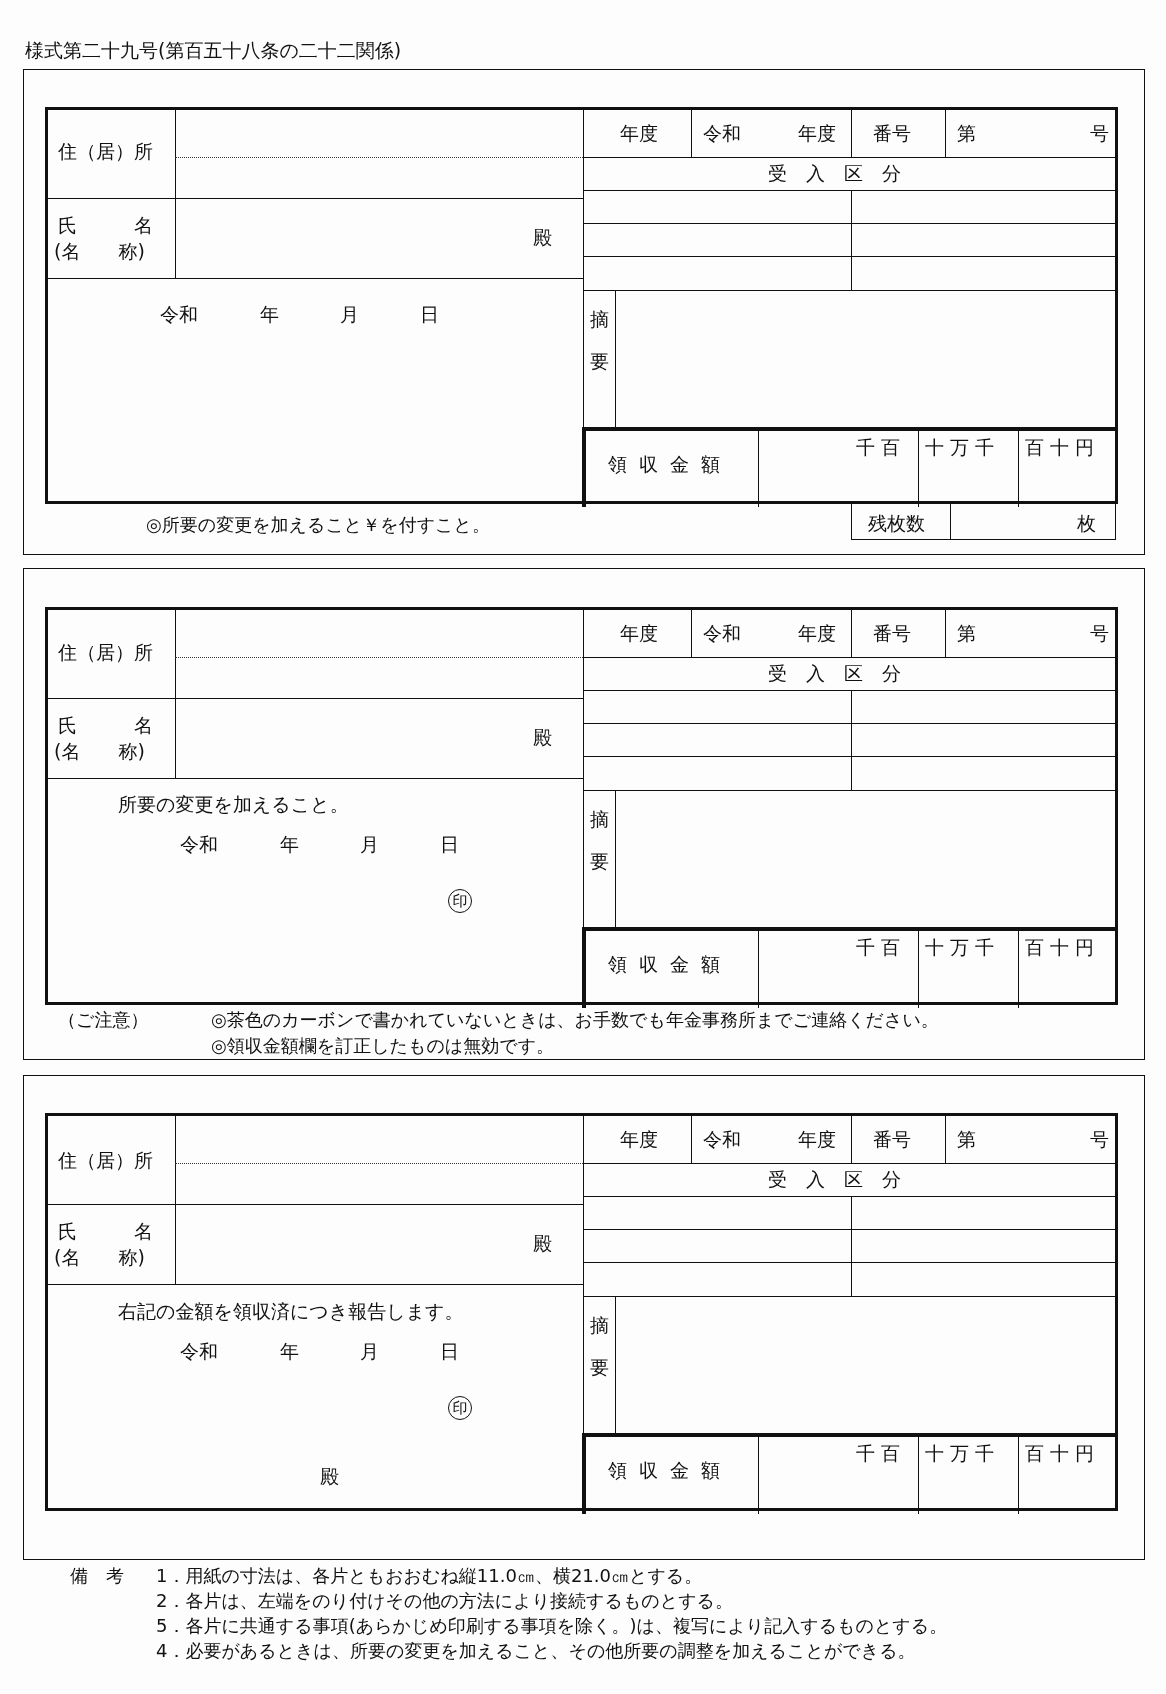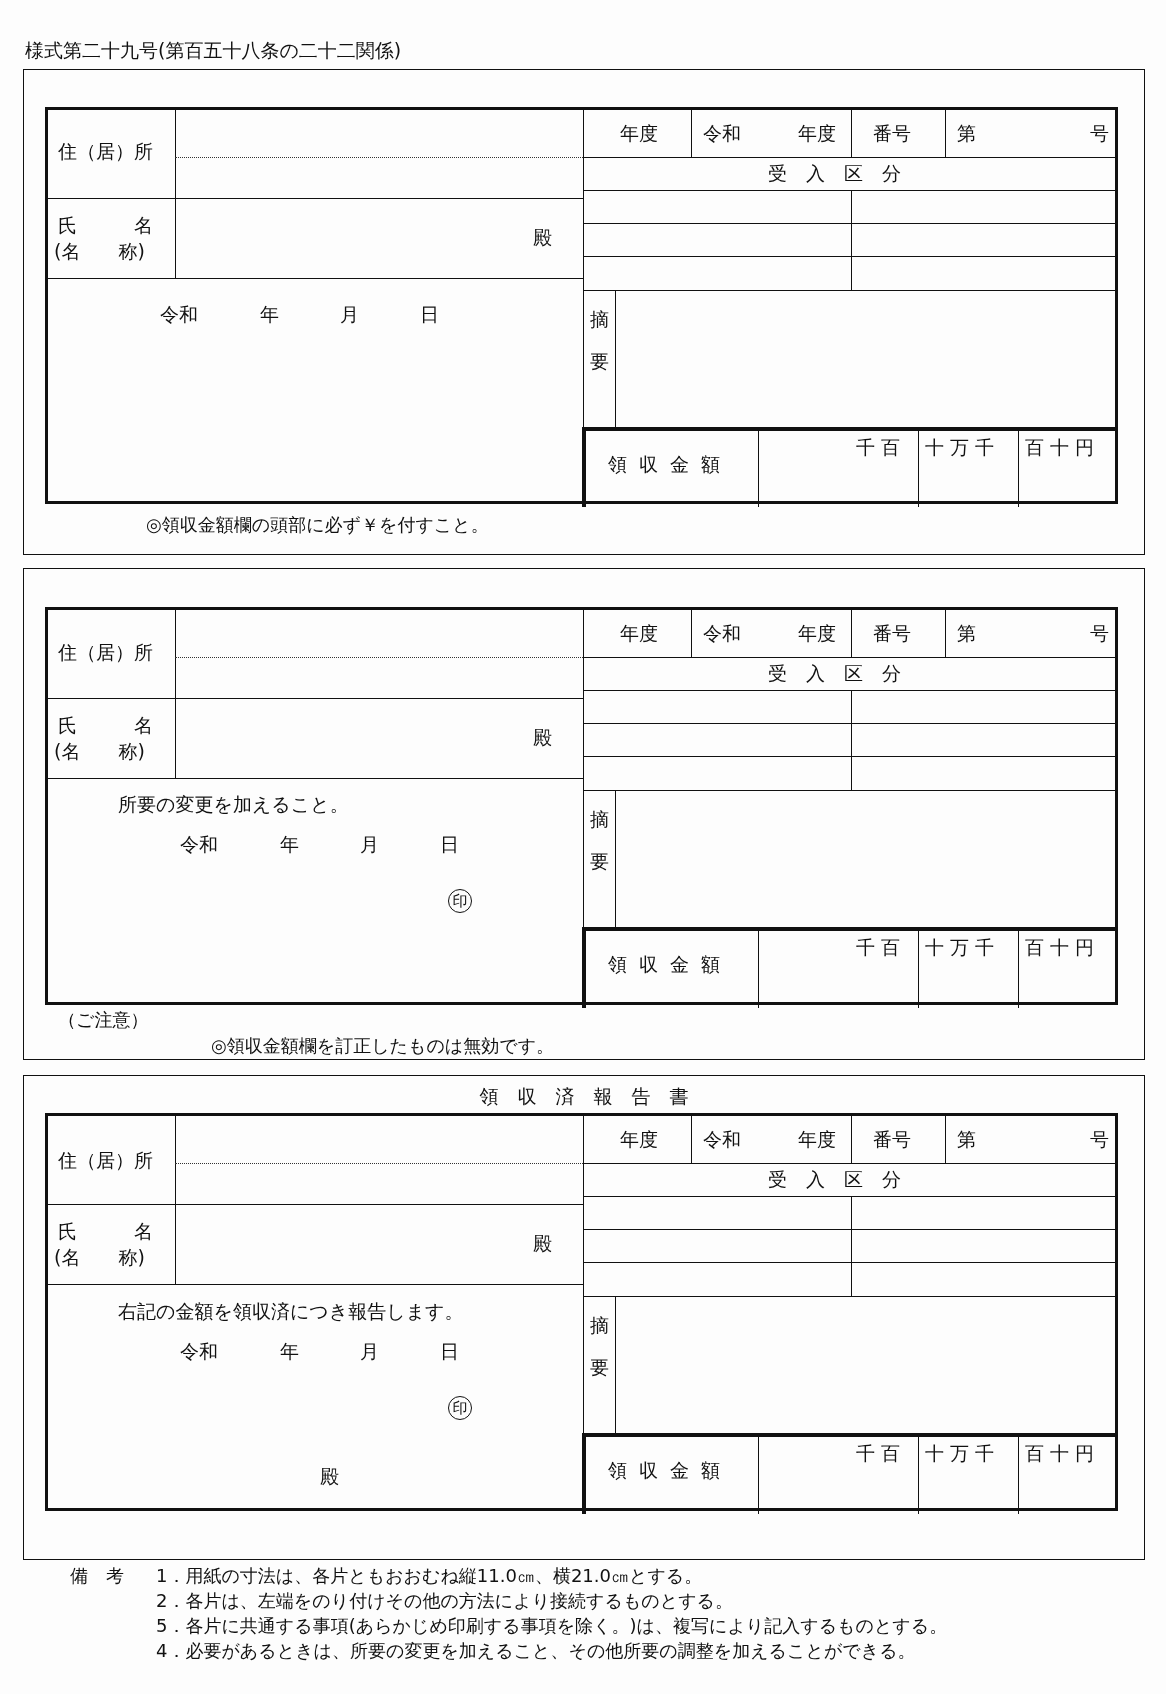--- a/index.html
+++ b/index.html
@@ -69,21 +69,27 @@
     <div class="vl thick" style="left:534px;top:317px;height:80px;"></div>
     <div class="vl" style="left:710px;top:318px;height:79px;"></div>
     <div class="vl" style="left:870px;top:318px;height:79px;"></div>
     <div class="vl" style="left:970px;top:318px;height:79px;"></div>
     <div class="t" style="left:560px;top:345px;letter-spacing:3px;">領 収 金 額</div>
     <div class="t" style="left:808px;top:328px;">千 百</div>
     <div class="t" style="left:877px;top:328px;">十 万 千</div>
     <div class="t" style="left:977px;top:328px;">百 十 円</div>
     <div class="abs" style="left:713px;top:350px;width:354px;height:44px;"></div>
   </div>
-  <div class="note" style="left:122px;top:446px;">◎領収金額欄の頭部に必ず￥を付すこと。</div>
+  <div class="note" style="left:122px;top:446px;">◎所要の変更を加えること￥を付すこと。</div>
+  <div class="abs" style="left:827px;top:432px;width:265px;height:38px;border:1.5px solid #111;border-top:none;box-sizing:border-box;">
+    <div class="vl" style="left:98px;top:0;height:38px;"></div>
+    <div class="t" style="left:16px;top:12px;">残枚数</div>
+    <div class="abs" style="left:101px;top:2px;width:120px;height:32px;"></div>
+    <div class="t" style="left:225px;top:12px;">枚</div>
+  </div>
 </div>
 
 <div class="section" style="top:568px;height:492px;">
   <div class="tbl" style="top:38px;height:398px;">
     <div class="vl" style="left:127px;top:0;height:168px;"></div>
     <div class="dot" style="left:127px;top:47px;width:408px;"></div>
     <div class="hl" style="left:0;top:88px;width:535px;"></div>
     <div class="hl" style="left:0;top:168px;width:535px;"></div>
     <div class="t" style="left:10px;top:33px;">住（居）所</div>
     <div class="abs" style="left:130px;top:2px;width:402px;height:84px;"></div>
@@ -125,25 +131,25 @@
     <div class="vl" style="left:710px;top:318px;height:80px;"></div>
     <div class="vl" style="left:870px;top:318px;height:80px;"></div>
     <div class="vl" style="left:970px;top:318px;height:80px;"></div>
     <div class="t" style="left:560px;top:345px;letter-spacing:3px;">領 収 金 額</div>
     <div class="t" style="left:808px;top:328px;">千 百</div>
     <div class="t" style="left:877px;top:328px;">十 万 千</div>
     <div class="t" style="left:977px;top:328px;">百 十 円</div>
     <div class="abs" style="left:713px;top:350px;width:354px;height:44px;"></div>
   </div>
   <div class="note" style="left:34px;top:442px;">（ご注意）</div>
+  <div class="note" style="left:187px;top:442px;">◎茶色のカーボンで書かれていないときは、お手数でも年金事務所までご連絡ください。</div>
   <div class="note" style="left:187px;top:468px;">◎領収金額欄を訂正したものは無効です。</div>
 </div>
 
 <div class="section" style="top:1075px;height:485px;">
-  <div class="sec-title">領　収　済　報　告　書</div>
   <div class="tbl" style="top:37px;height:398px;">
     <div class="vl" style="left:127px;top:0;height:168px;"></div>
     <div class="dot" style="left:127px;top:47px;width:408px;"></div>
     <div class="hl" style="left:0;top:88px;width:535px;"></div>
     <div class="hl" style="left:0;top:168px;width:535px;"></div>
     <div class="t" style="left:10px;top:35px;">住（居）所</div>
     <div class="abs" style="left:130px;top:2px;width:402px;height:84px;"></div>
     <div class="t" style="left:10px;top:106px;">氏　　　名</div>
     <div class="t" style="left:6px;top:132px;">(名　　称)</div>
     <div class="abs" style="left:130px;top:91px;width:402px;height:75px;"></div>

